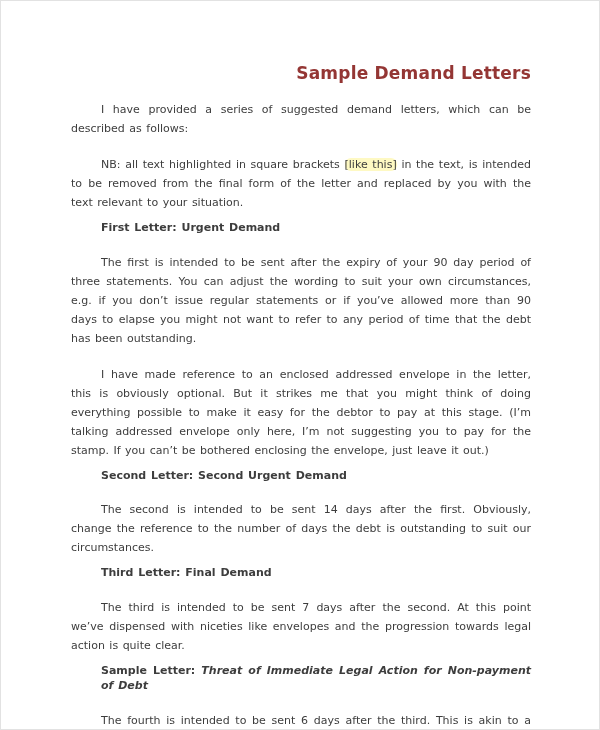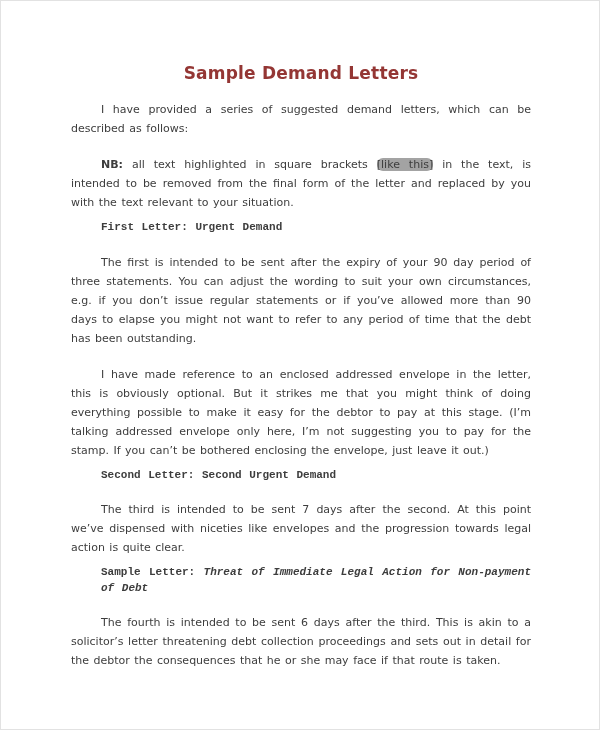--- a/index.html
+++ b/index.html
@@ -21,51 +21,50 @@
     background: #ffffff;
   }
   .page {
     box-sizing: border-box;
     padding: 62px 68px 0 70px;
   }
   .doc-title {
     font-size: 17px;
     font-weight: bold;
     color: #943634;
-    text-align: center;
+    text-align: right;
     margin: 0 0 12px 0;
     letter-spacing: 0.2px;
   }
   .para {
     font-size: 11px;
     line-height: 19px;
     color: #3d3d3d;
     text-align: justify;
     text-indent: 30px;
     margin: 17px 0 8px 0;
     word-spacing: 1px;
   }
   .section-heading {
     font-size: 11px;
     line-height: 15.5px;
     color: #3d3d3d;
     font-weight: bold;
     text-align: justify;
     margin: 0 0 8px 30px;
     word-spacing: 1px;
-    font-family: Liberation Mono, monospace;
   }
   .section-heading .italic-part {
     font-style: italic;
   }
   .nb-label {
-    font-weight: bold;
+    font-weight: normal;
   }
   .highlight {
-    background: #a3a3a3;
+    background: #fef9c3;
     color: #3d3d3d;
     border-radius: 6px;
   }
 </style>
 </head>
 <body>
 
 <div class="frame">
   <div class="page">
 
@@ -73,20 +72,22 @@
 
     <p class="para">I have provided a series of suggested demand letters, which can be described as follows:</p>
 
     <p class="para"><span class="nb-label">NB:</span><span> all text highlighted in square brackets </span><span class="highlight">[like this]</span><span> in the text, is intended to be removed from the final form of the letter and replaced by you with the text relevant to your situation.</span></p>
 
     <h2 class="section-heading">First Letter: Urgent Demand</h2>
     <p class="para">The first is intended to be sent after the expiry of your 90 day period of three statements.  You can adjust the wording to suit your own circumstances, e.g. if you don’t issue regular statements or if you’ve allowed more than 90 days to elapse you might not want to refer to any period of time that the debt has been outstanding.</p>
     <p class="para">I have made reference to an enclosed addressed envelope in the letter, this is obviously optional.  But it strikes me that you might think of doing everything possible to make it easy for the debtor to pay at this stage.  (I’m talking addressed envelope only here, I’m not suggesting you to pay for the stamp.  If you can’t be bothered enclosing the envelope, just leave it out.)</p>
 
     <h2 class="section-heading">Second Letter: Second Urgent Demand</h2>
+    <p class="para">The second is intended to be sent 14 days after the first.  Obviously, change the reference to the number of days the debt is outstanding to suit our circumstances.</p>
 
+    <h2 class="section-heading">Third Letter: Final Demand</h2>
     <p class="para">The third is intended to be sent 7 days after the second.  At this point we’ve dispensed with niceties like envelopes and the progression towards legal action is quite clear.</p>
 
     <h2 class="section-heading"><span>Sample Letter: </span><span class="italic-part">Threat of Immediate Legal Action for Non-payment of Debt</span></h2>
     <p class="para">The fourth is intended to be sent 6 days after the third.  This is akin to a solicitor’s letter threatening debt collection proceedings and sets out in detail for the debtor the consequences that he or she may face if that route is taken.</p>
 
   </div>
 </div>
 
 </body></html>

